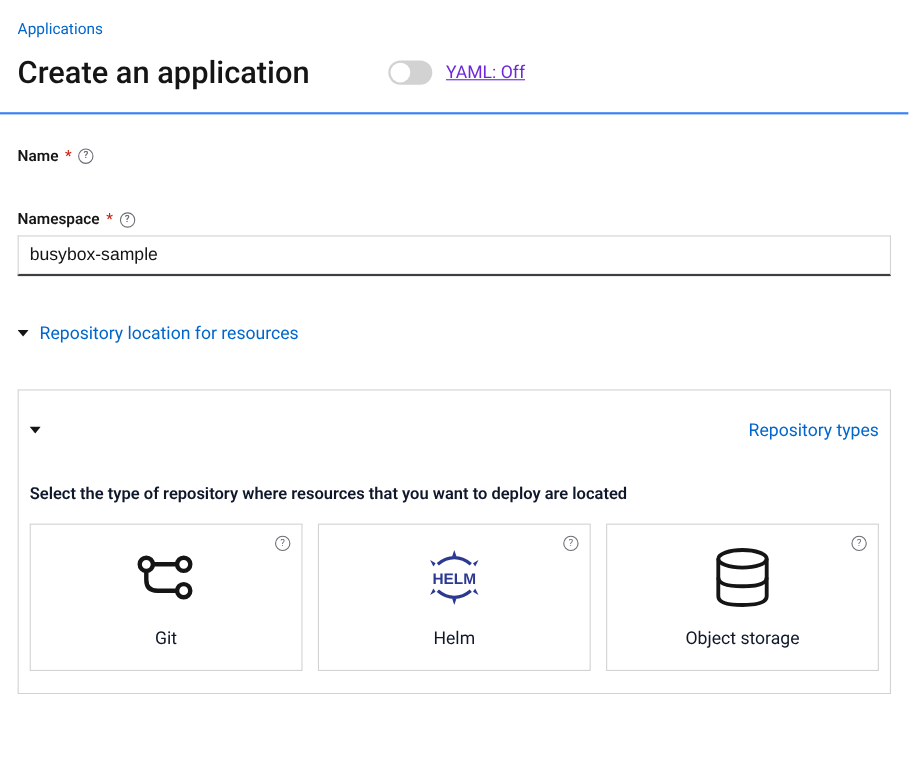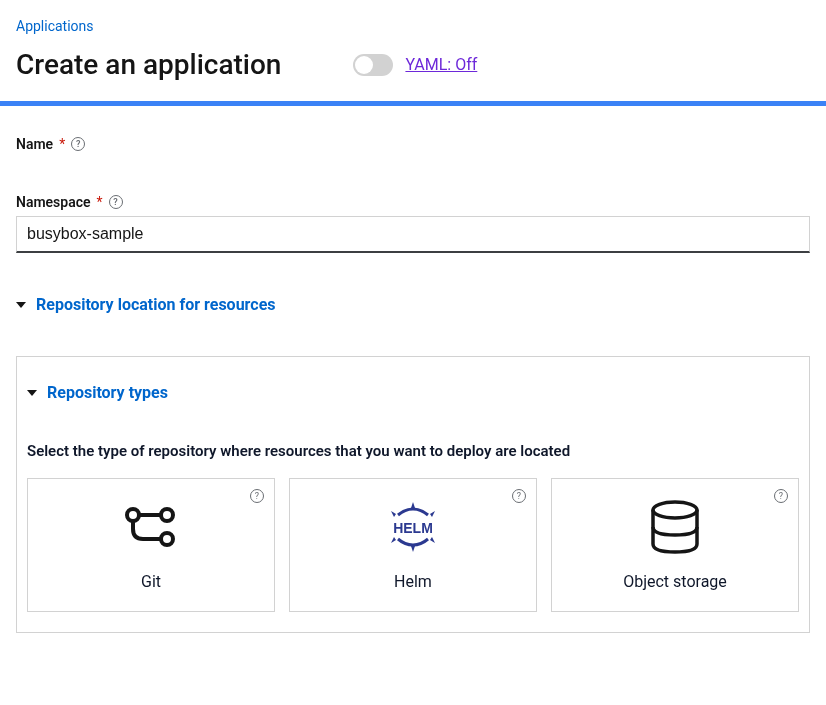--- a/index.html
+++ b/index.html
@@ -8,21 +8,21 @@
       padding: 0;
     }
     body {
       font-family: -apple-system, BlinkMacSystemFont, "Segoe UI", Roboto, Helvetica, Arial, sans-serif;
       background: #fff;
       color: #151515;
       width: 826px;
     }
     .header {
       padding: 16px 28px 20px 16px;
-      border-bottom: 5px solid #3b82f6;
+      border-bottom: 2px solid #3b82f6;
     }
     .breadcrumb-link {
       color: #0066cc;
       font-size: 14px;
       text-decoration: none;
       display: inline-block;
       margin-bottom: 14px;
     }
     .title-row {
       display: flex;
@@ -112,33 +112,33 @@
       display: inline-block;
       transform: rotate(0deg);
     }
     .chevron svg {
       width: 10px;
       height: 10px;
     }
     .section-link {
       color: #0066cc;
       font-size: 16px;
-      font-weight: bold;
     }
     .repo-panel {
       border: 1px solid #d2d2d2;
       margin-top: 42px;
       padding: 26px 10px 20px 10px;
     }
     .repo-types-toggle {
       display: flex;
       align-items: center;
-      gap: 10px;
+      gap: 23px;
       cursor: pointer;
       margin-bottom: 40px;
+      justify-content: space-between;
     }
     .repo-select-text {
       font-size: 15px;
       font-weight: 600;
       color: #0f172a;
       margin-bottom: 18px;
     }
     .cards-row {
       display: flex;
       gap: 14px;

